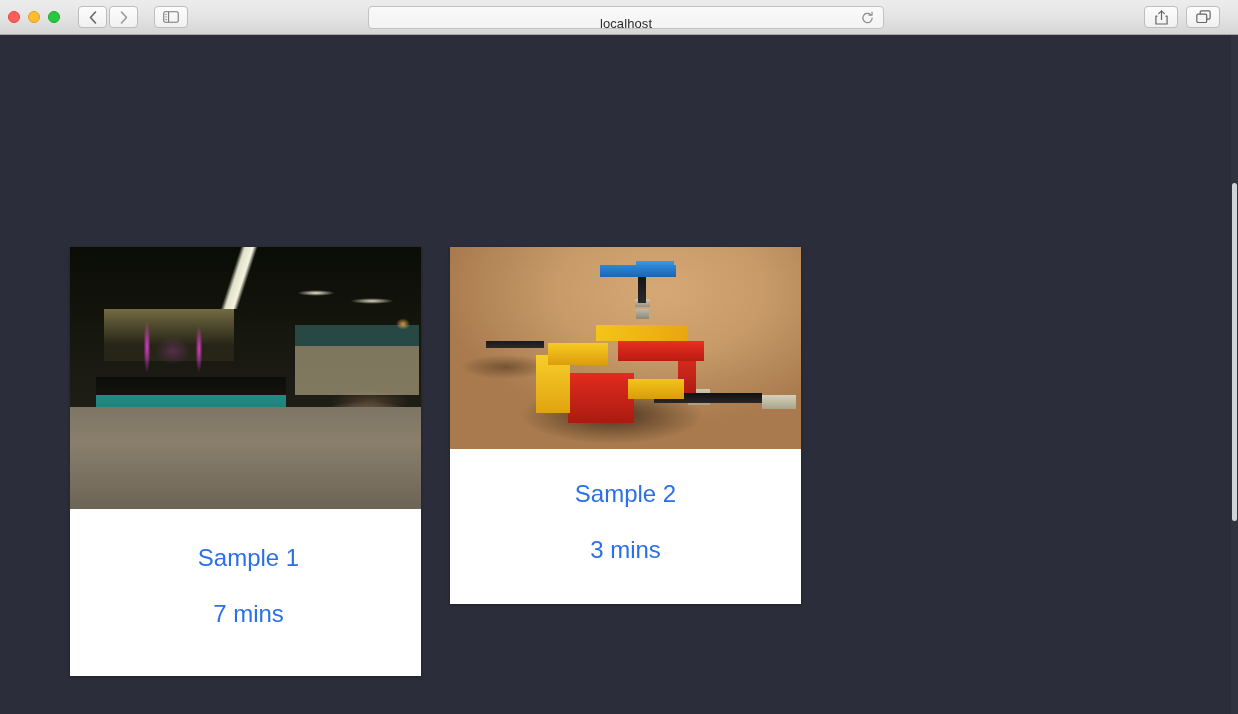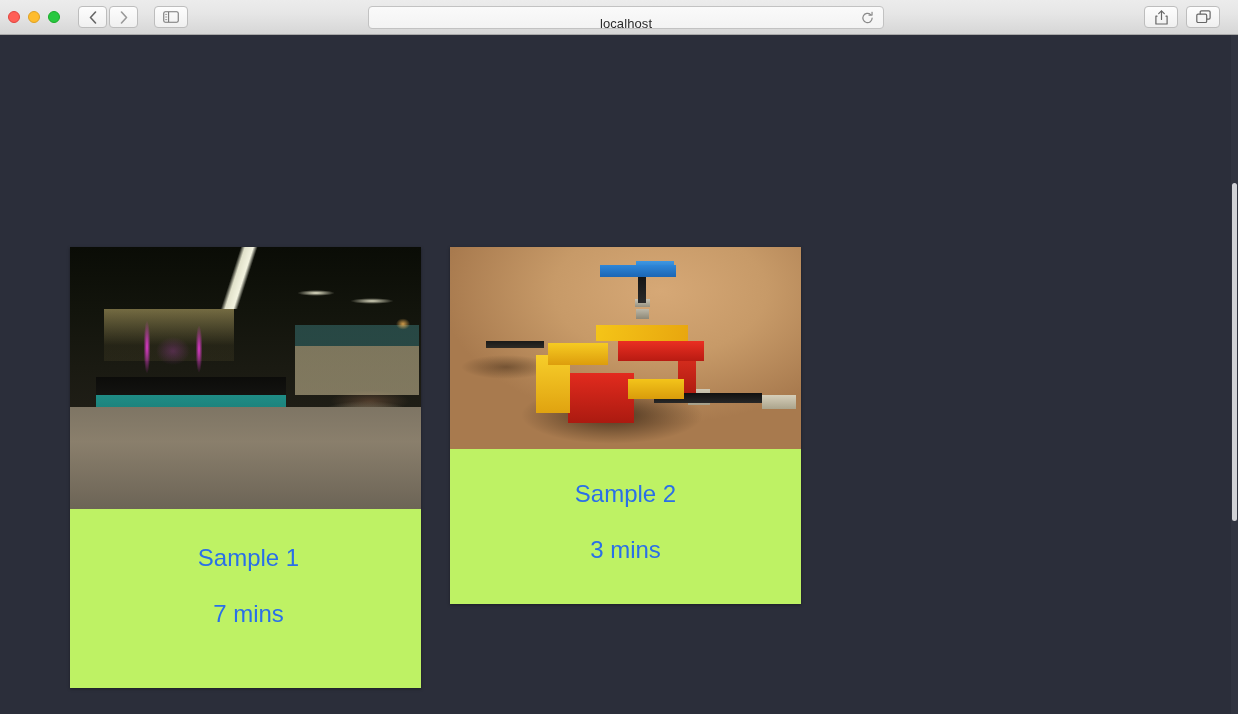--- a/index.html
+++ b/index.html
@@ -114,42 +114,42 @@
     position: absolute;
     left: 70px;
     top: 212px;
     display: flex;
     gap: 29px;
     align-items: flex-start;
   }
 
   .card {
     width: 351px;
-    background: #bef264;
+    background: #ffffff;
     box-shadow: 0 1px 3px rgba(0,0,0,0.35);
     display: flex;
     flex-direction: column;
   }
 
   .card-thumb {
     width: 351px;
     position: relative;
     overflow: hidden;
     display: block;
   }
   .card-1 .card-thumb { height: 262px; }
   .card-2 .card-thumb { height: 202px; }
   .card-3 .card-thumb { height: 235px; }
 
   .card-body {
     padding-top: 34px;
     padding-bottom: 34px;
     text-align: center;
   }
-  .card-1 .card-body { padding-top: 36px; padding-bottom: 60px; margin-left: 6px; }
+  .card-1 .card-body { padding-top: 36px; padding-bottom: 48px; margin-left: 6px; }
   .card-2 .card-body { padding-top: 32px; padding-bottom: 40px; }
   .card-3 .card-body { padding-top: 24px; padding-bottom: 38px; }
 
   .card-title {
     font-size: 24px;
     color: #2a6fe8;
     line-height: 1.1;
     font-weight: 400;
   }
   .card-duration {

